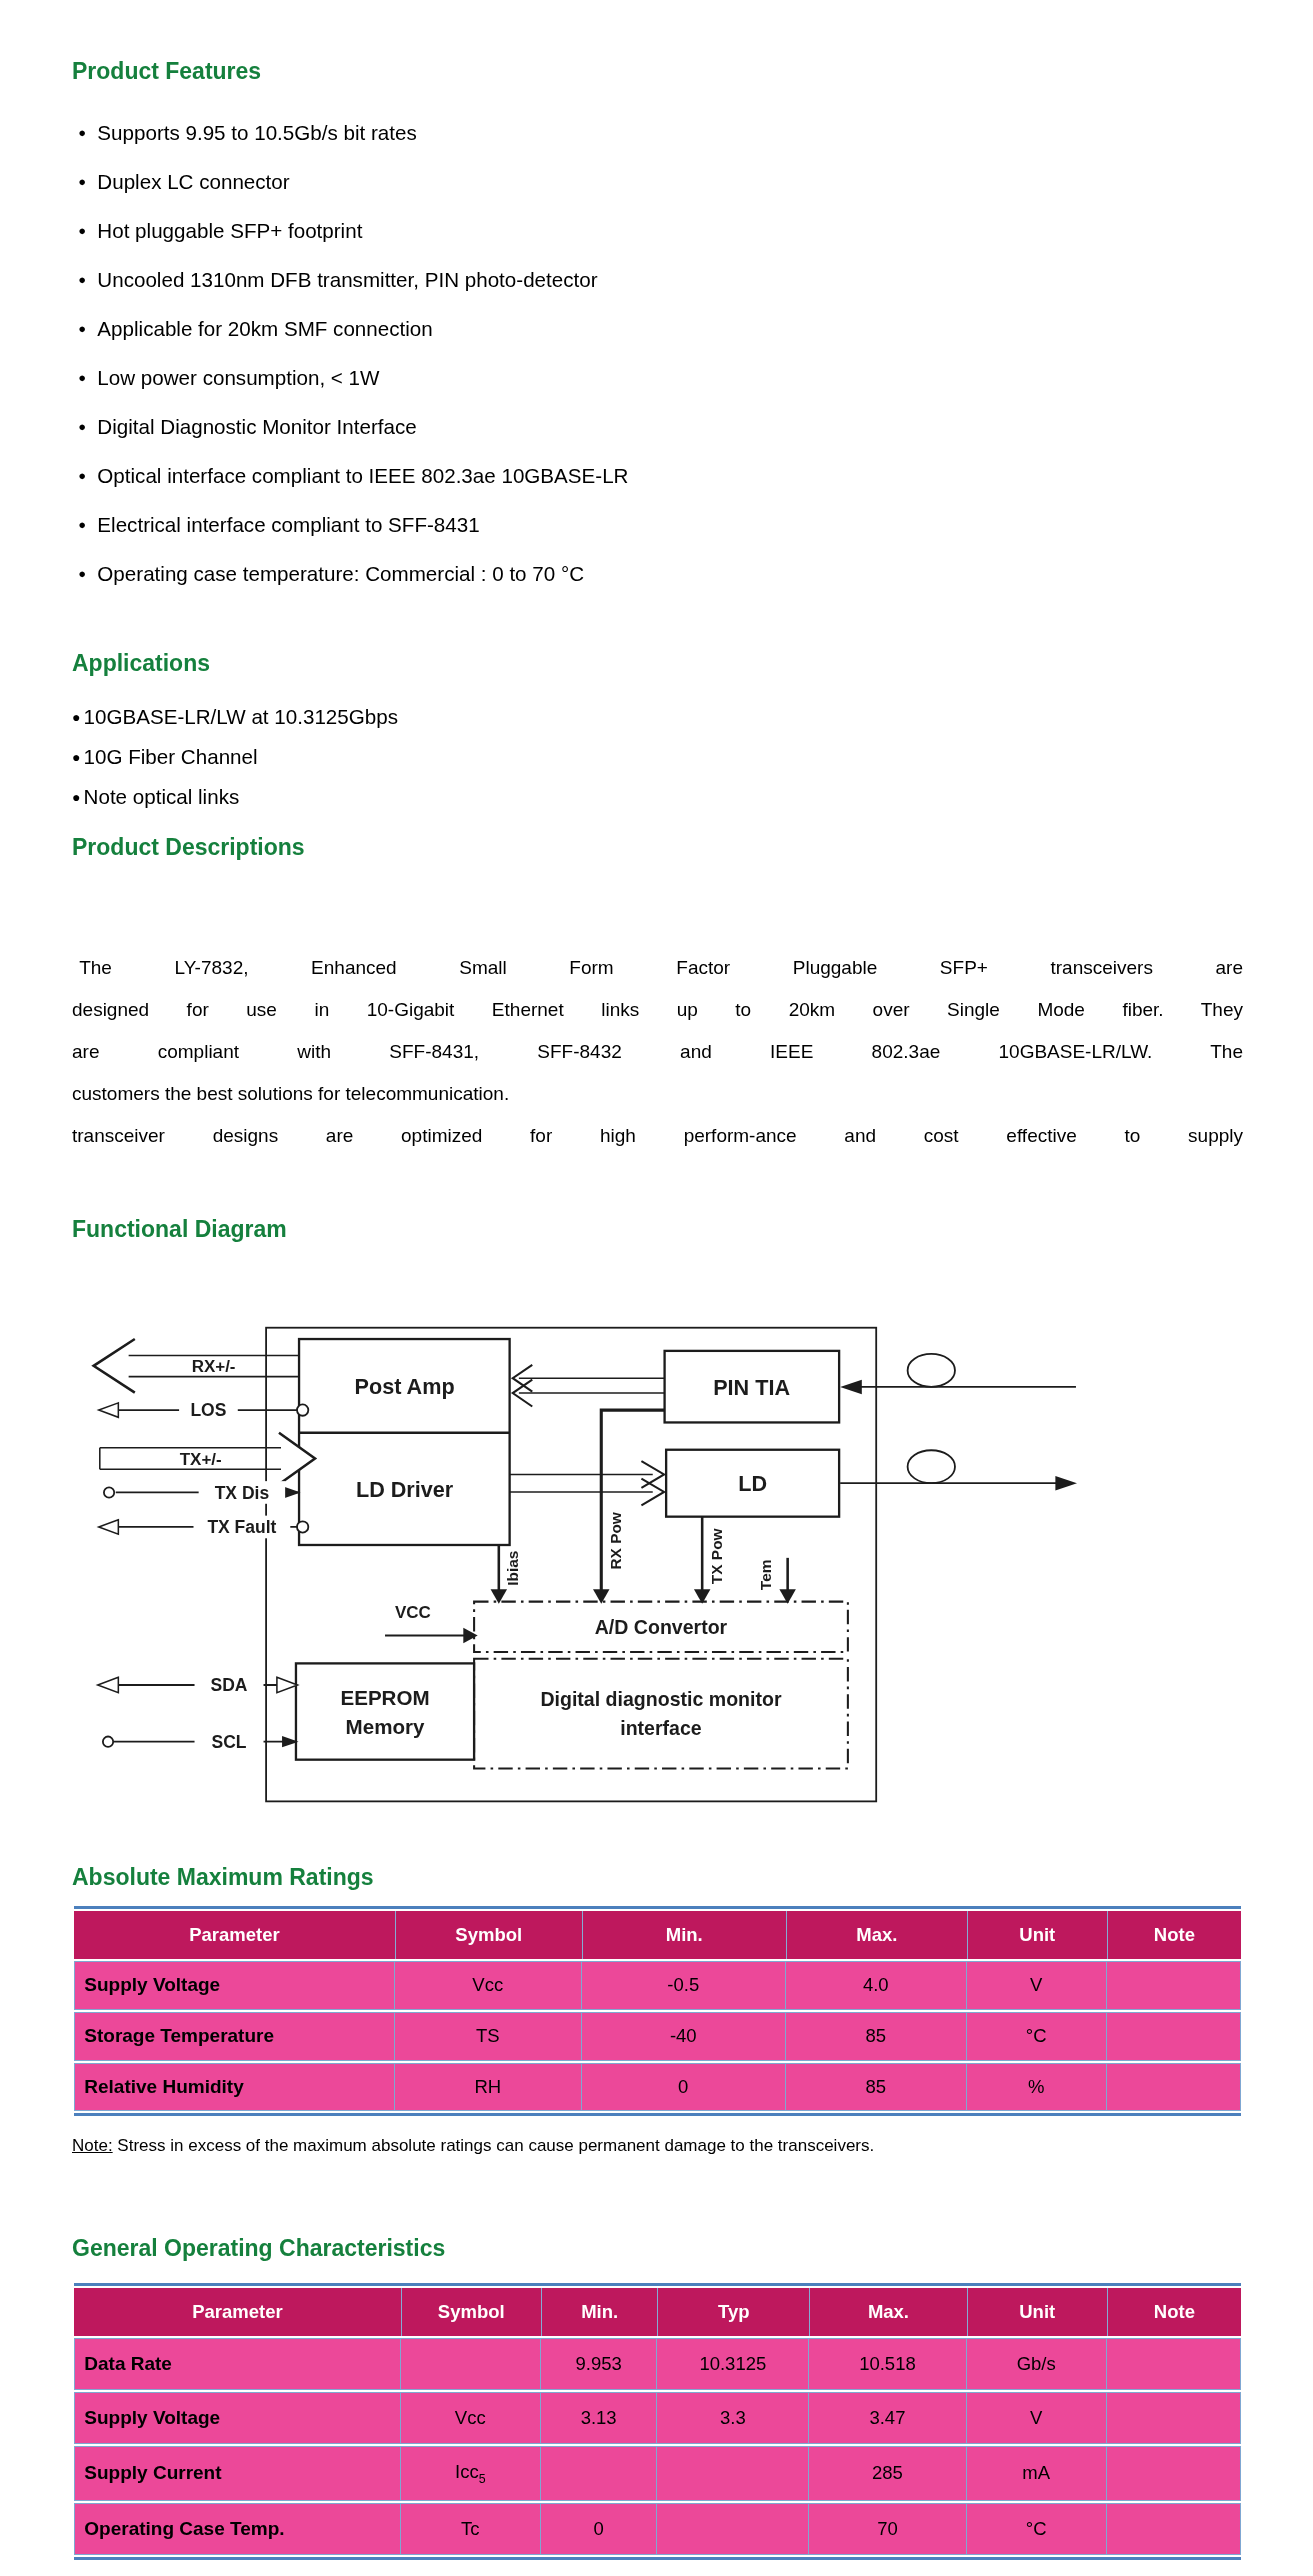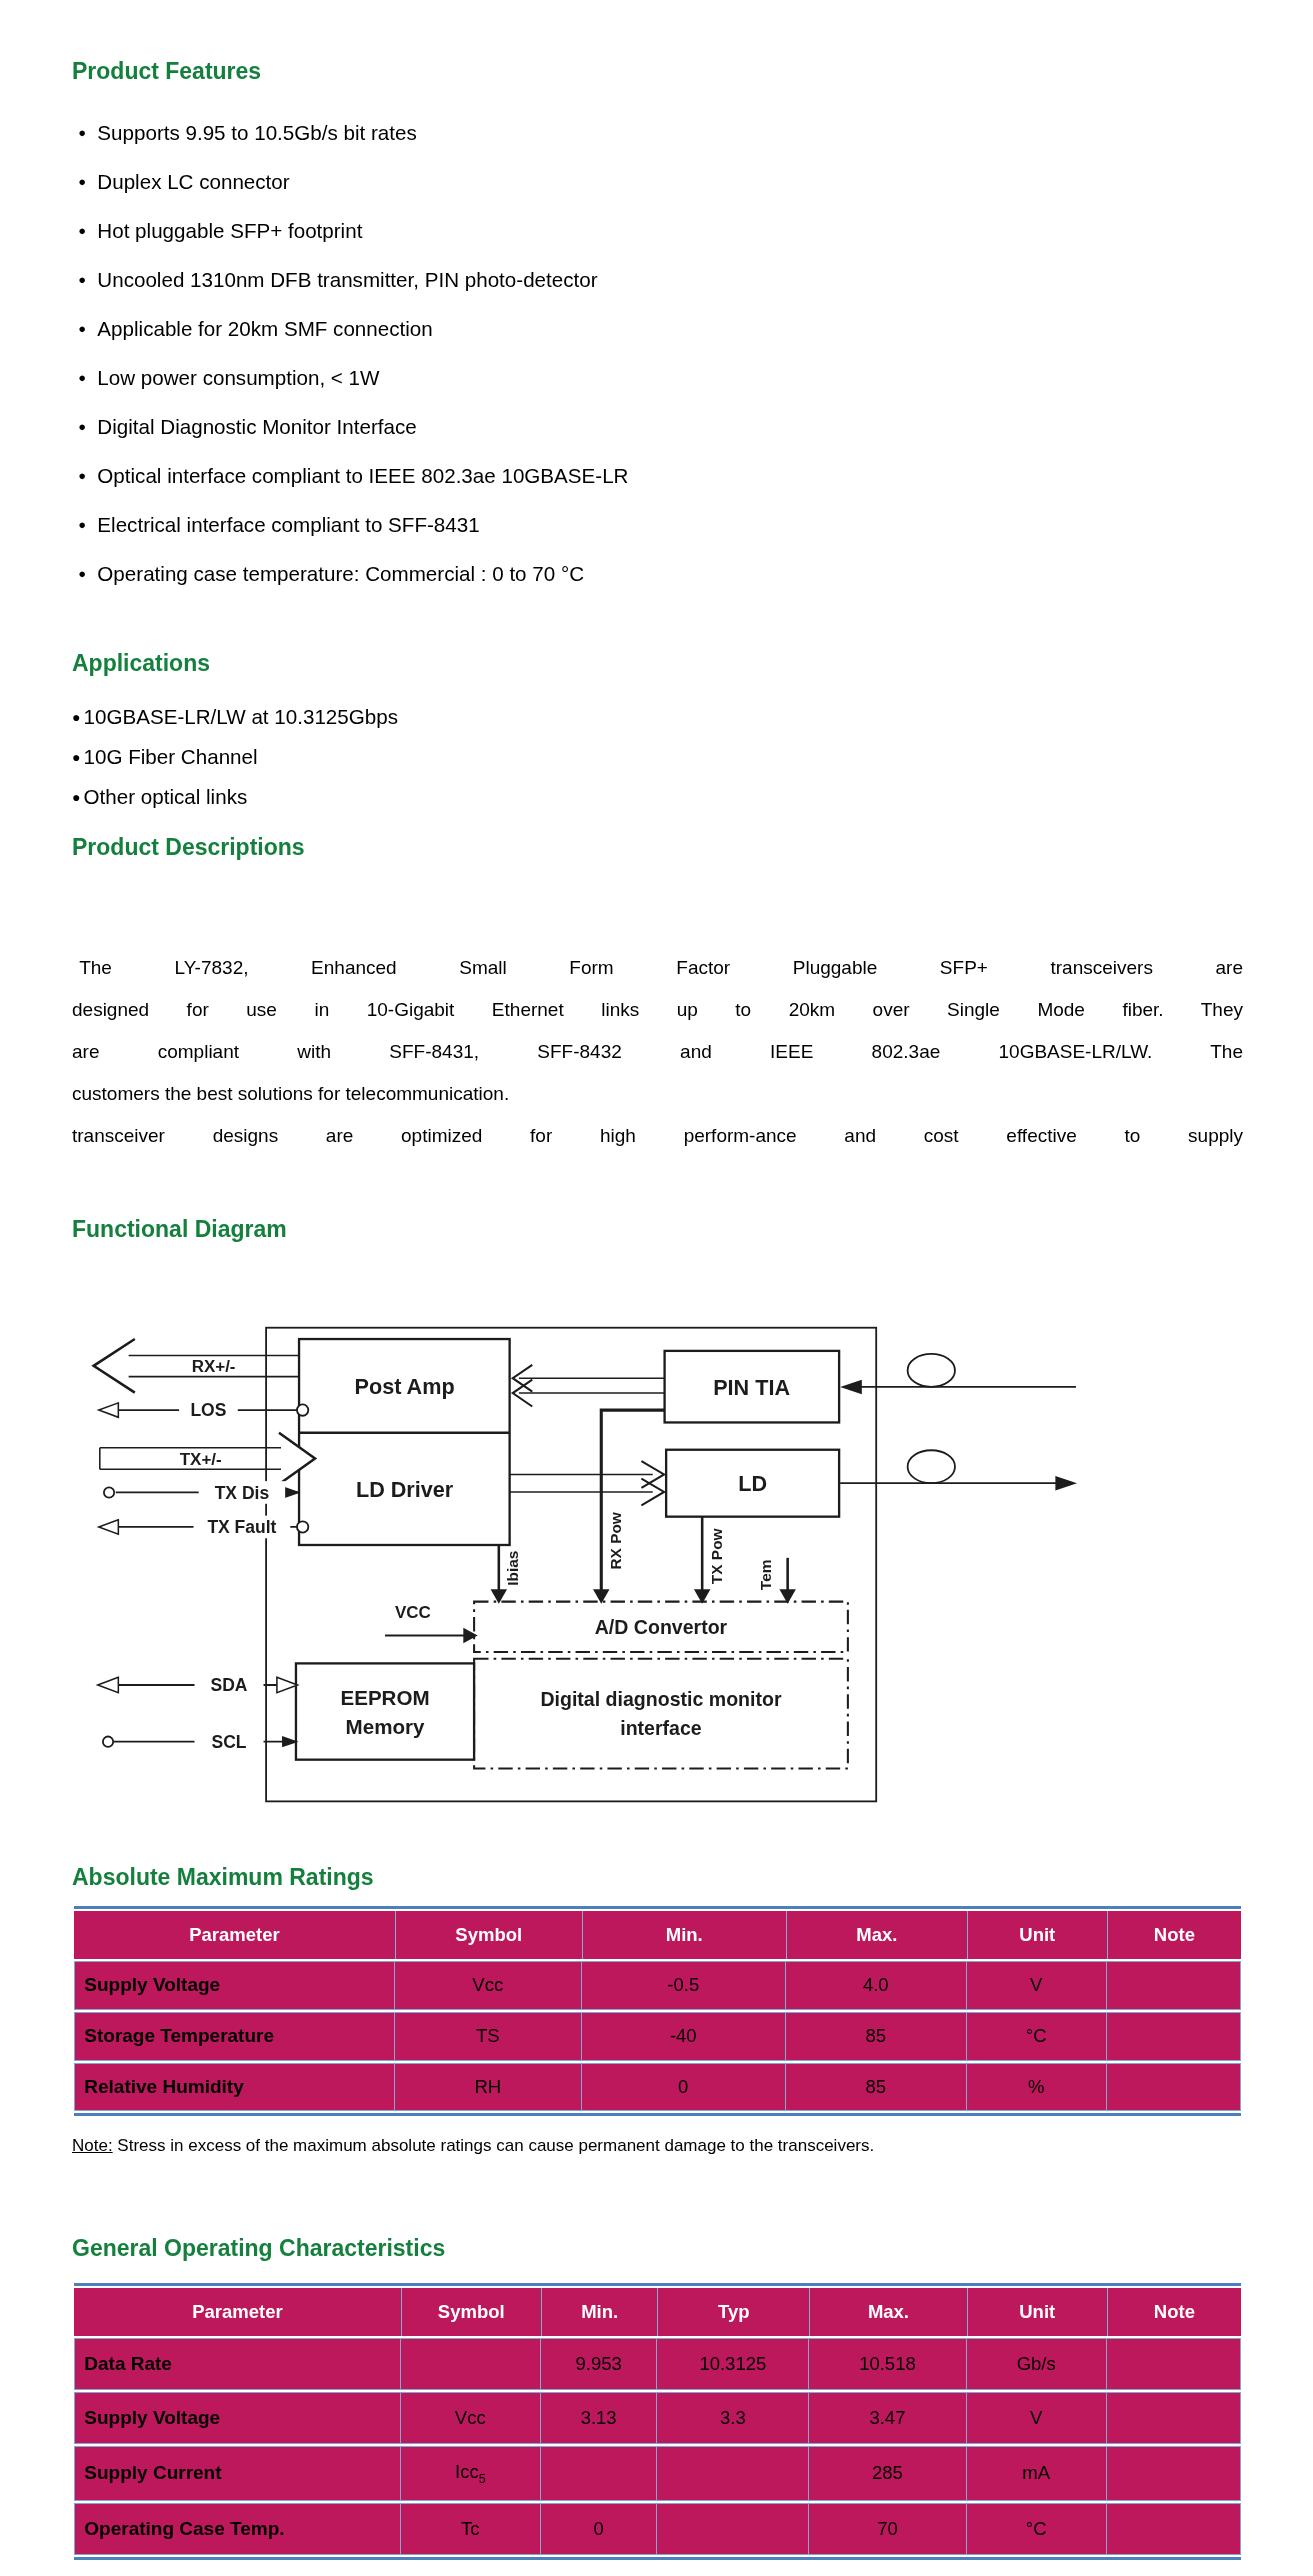--- a/index.html
+++ b/index.html
@@ -29,21 +29,21 @@
   .note{position:absolute; left:72px; font-size:17px;}
   .note .u{text-decoration:underline;}
   
   .tblwrap{position:absolute; left:74px; width:1167px; border-top:3.1px solid #4c80bd; border-bottom:3.1px solid #4c80bd;}
   table.spec{width:100%; border-collapse:separate; border-spacing:0 2.1px; table-layout:fixed;}
   table.spec th{
     background:#be185d; color:#fff; font-size:18.5px; font-weight:bold; text-align:center; padding:13px 2.1px;
   }
   table.spec th + th{border-left:1.5px solid #84abd4;}
   table.spec td{
-    background:#be185d; font-size:18.5px; text-align:center; padding:12.4px 2.1px;
+    background:#ec4899; font-size:18.5px; text-align:center; padding:12.4px 2.1px;
     border-top:1.3px solid #7fa7d2; border-bottom:1.3px solid #7fa7d2; border-right:1.3px solid #7fa7d2;margin-top:8px;
   }
   table.spec td:first-child{border-left:1.3px solid #7fa7d2;}
   table.spec td.param{text-align:left; padding-left:9.3px; font-weight:bold; font-size:19px;}
   table.goc td{padding:14px 2.1px;}
   table.spec sub{font-size:12.4px;}
   
   svg text{font-family:"Liberation Sans","DejaVu Sans",sans-serif;}
 </style>
 </head>
@@ -100,21 +100,21 @@
       <li>
         <span class="dot">●</span>
         <span>10GBASE-LR/LW at 10.3125Gbps</span>
       </li>
       <li>
         <span class="dot">●</span>
         <span>10G Fiber Channel</span>
       </li>
       <li>
         <span class="dot">●</span>
-        <span>Other optical links</span>
+        <span>Note optical links</span>
       </li>
     </ul>
 
   <h2 class="sec" style="top:834px;">Product Descriptions</h2>
   <div class="para" style="top:947px;">
     <div class="jline first">The LY-7832, Enhanced Small Form Factor Pluggable SFP+ transceivers are</div>
     <div class="jline">designed for use in 10-Gigabit Ethernet links up to 20km over Single Mode fiber. They</div>
     <div class="jline">are compliant with SFF-8431, SFF-8432 and IEEE 802.3ae 10GBASE-LR/LW. The</div>
     <div class="jline last">customers the best solutions for telecommunication.</div>
     <div class="jline">transceiver designs are optimized for high perform-ance and cost effective to supply</div>

